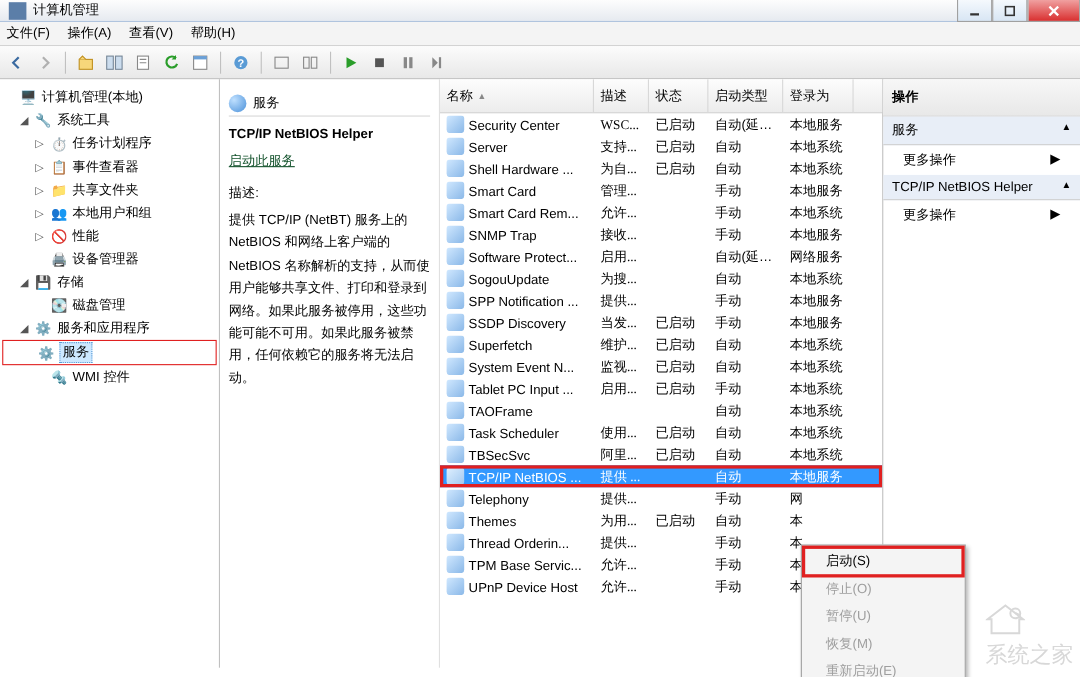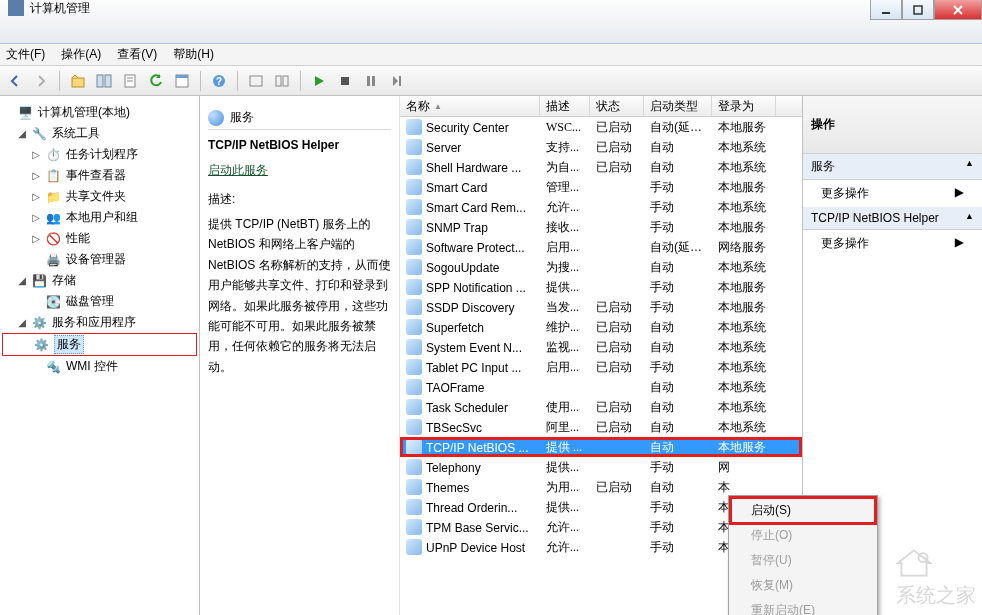--- a/index.html
+++ b/index.html
@@ -1,18 +1,18 @@
 <!DOCTYPE html>
 <html><head>
 <meta charset="utf-8">
 <style>
 * { box-sizing: border-box; margin: 0; padding: 0; font-family: "Microsoft YaHei", "SimSun", Arial, sans-serif; }
 body { background: #fff; font-size: 12px; color: #000; width: 982px; height: 615px; overflow: hidden; position: relative; }
 
-.titlebar { height: 44px; background: linear-gradient(#fdfdfd,#e6eaf0); border-bottom: 1px solid #b0c4de; display:flex; padding-left:8px; position:relative; }
+.titlebar { height: 20px; background: linear-gradient(#fdfdfd,#e6eaf0); border-bottom: 1px solid #b0c4de; display:flex; align-items:center; padding-left:8px; position:relative; }
 .titlebar .title-icon { width:16px; height:16px; background:#5b7ea8; margin-right:6px; display:inline-block; }
 .titlebar .title-text { font-size:12px; }
 .winbtns { position:absolute; right:0; top:0; display:flex; }
 .winbtns > div { width:32px; height:20px; border:1px solid #a0a0a0; border-top:none; display:flex; align-items:center; justify-content:center; font-family:Arial; cursor:pointer; }
 .winbtns .min, .winbtns .max { background:linear-gradient(#f5f9fd,#d8e6f4); }
 .winbtns .close { background:linear-gradient(#f0a0a0,#d93030); color:#fff; width:48px; }
 .winbtns svg { display:block; }
 
 .menubar { height:22px; display:flex; align-items:center; padding-left:6px; border-bottom:1px solid #d0d0d0; background:#f4f4f4; }
 .menubar span { margin-right:16px; cursor:default; }
@@ -36,35 +36,35 @@
 .main { flex:1; display:flex; }
 .detail { width:200px; border-right:1px solid #e0e0e0; padding:10px 8px; }
 .detail-header { height:24px; display:flex; align-items:center; border-bottom:1px solid #d8d8d8; margin-bottom:8px; }
 .detail-header .ricon { width:16px;height:16px; border-radius:50%; background:radial-gradient(circle at 30% 30%, #bfe0ff, #4a90d9); margin-right:6px; }
 .svc-name { font-weight:bold; margin-bottom:10px; }
 .svc-link { color:#14532d; text-decoration:underline; margin-bottom:12px; display:inline-block; cursor:pointer; }
 .svc-dl { margin-bottom:6px; }
 .svc-desc { line-height:1.7; }
 
 .list { flex:1; position:relative; overflow:hidden; }
-.lh { display:flex; height:21px; background:linear-gradient(#fdfdfd,#ececec); border-bottom:1px solid #d0d0d0; position:sticky; top:0; }
+.lh { display:flex; height:31px; background:linear-gradient(#fdfdfd,#ececec); border-bottom:1px solid #d0d0d0; position:sticky; top:0; }
 .lh > div { border-right:1px solid #d8d8d8; padding:4px 6px; font-size:12px; display:flex; align-items:center; }
 .c1 { width:140px; } .c2 { width:50px;font-family:Liberation Serif, serif; } .c3 { width:54px; } .c4 { width:68px; } .c5 { width:64px; }
 .sort-ind { font-size:8px; margin-left:4px; color:#888; }
 .rows { overflow-y:auto; height:calc(100% - 24px); }
 .row { display:flex; height:20px; align-items:center; cursor:default; }
 .row > div { padding:0 6px; overflow:hidden; white-space:nowrap; text-overflow:ellipsis; }
 .row .gicon { width:16px;height:16px; border-radius:3px; background:linear-gradient(135deg,#d0e8ff,#8ab8e8); margin-right:4px; display:inline-block; vertical-align:middle; flex-shrink:0; }
 .row .c1 { display:flex; align-items:flex-end; }
 .row.sel { background:#3399ff; color:#fff; }
 .row.sel .gicon { background:linear-gradient(135deg,#e0f0ff,#a0c8f0); }
 .row.hl { outline:3px solid #e02020; outline-offset:-3px; }
 
 .actions { width:180px; border-left:1px solid #c0c0c0; }
-.ah { background:linear-gradient(#f7f7f7,#e8e8e8); padding:20px 8px; border-bottom:1px solid #d0d0d0; font-weight:bold; }
+.ah { background:linear-gradient(#f7f7f7,#e8e8e8); padding:8px 8px; border-bottom:1px solid #d0d0d0; font-weight:bold; }
 .asec { background:#e8eef7; padding:4px 8px; border-bottom:1px solid #d0d0d0; display:flex; justify-content:space-between; cursor:pointer; }
 .asec .arr { font-size:9px; }
 .alink { padding:5px 18px; cursor:pointer; display:flex; justify-content:space-between; }
 
 .ctxmenu { position:absolute; left:728px; top:495px; width:150px; background:#f4f4f4; border:1px solid #a0a0a0; box-shadow:2px 2px 4px rgba(0,0,0,.3); padding:2px; z-index:20; }
 .ctxitem { padding:4px 20px; cursor:pointer; }
 .ctxitem.dis { color:#9e9e9e; cursor:default; }
 .ctxitem.hl { outline:3px solid #e02020; outline-offset:-1px; }
 
 .watermark { position:absolute; right:6px; bottom:6px; color:#d8d8d8; font-size:20px; pointer-events:none; display:flex; align-items:flex-start; gap:4px;flex-direction:column; }

